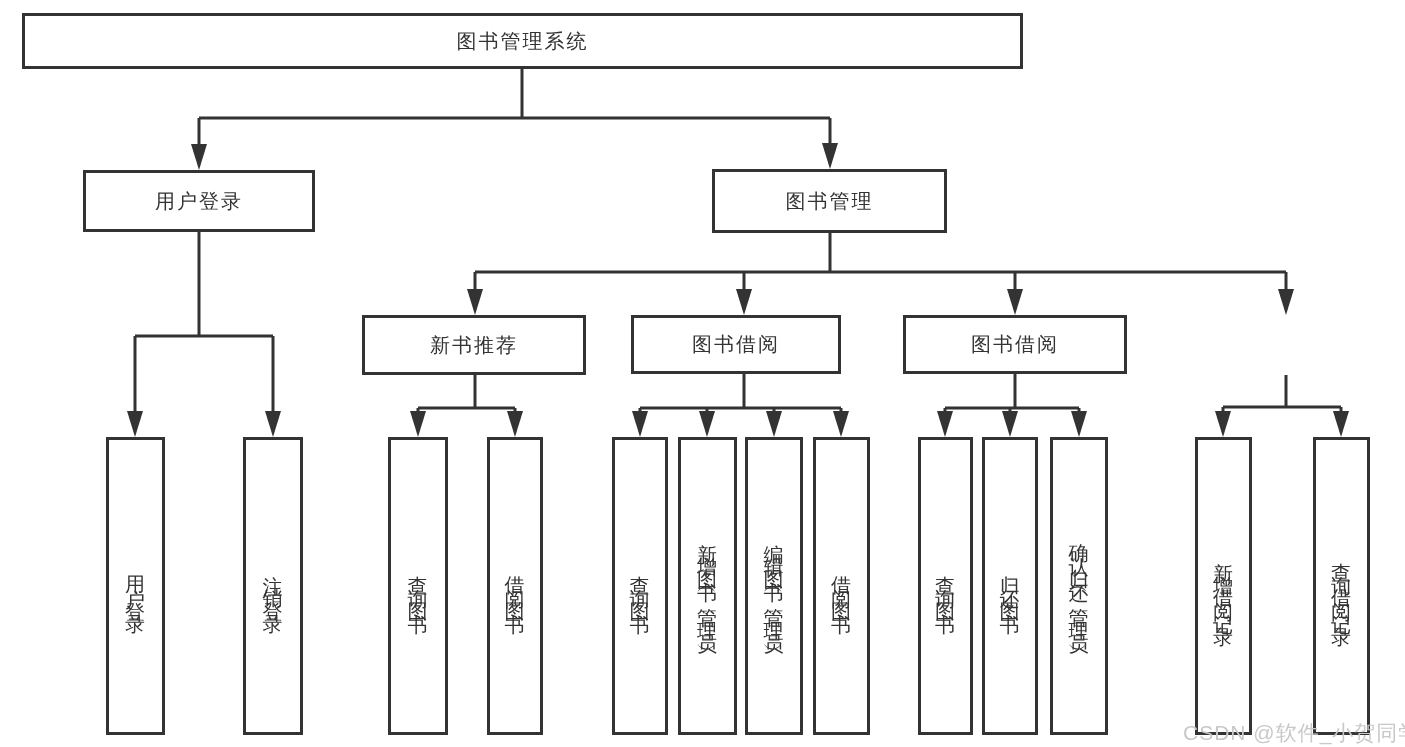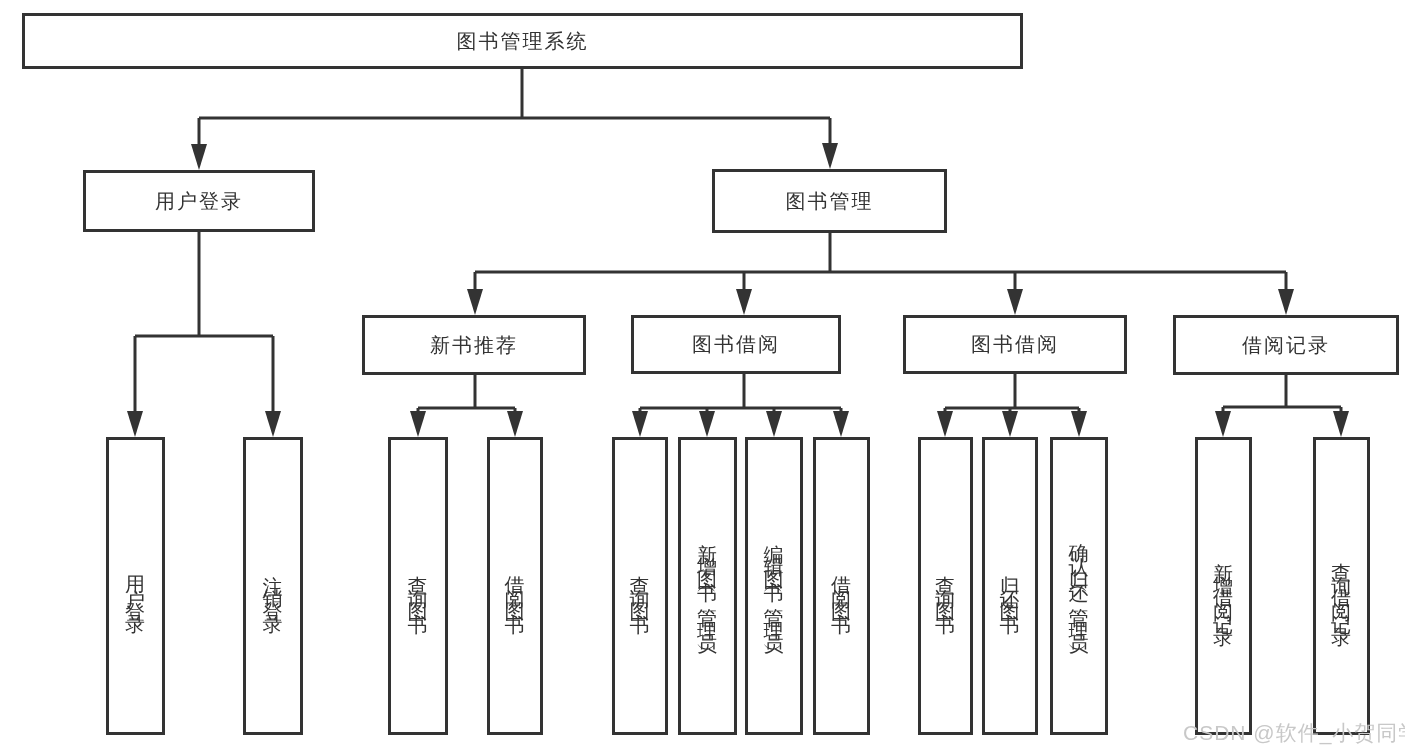--- a/index.html
+++ b/index.html
@@ -129,23 +129,20 @@
 
   <div class="box" id="n-rec">
     <span class="hlabel">新书推荐</span>
   </div>
   <div class="box" id="n-borrow">
     <span class="hlabel">图书借阅</span>
   </div>
   <div class="box" id="n-current">
     <span class="hlabel">图书借阅</span>
   </div>
-  <div class="box" id="n-record">
-    <span class="hlabel">借阅记录</span>
-  </div>
 
   <div class="box vbox" id="v-login-0">
     <span>用户登录</span>
   </div>
   <div class="box vbox" id="v-login-1">
     <span>注销登录</span>
   </div>
 
   <div class="box vbox" id="v-rec-0">
     <span>查询图书</span>

